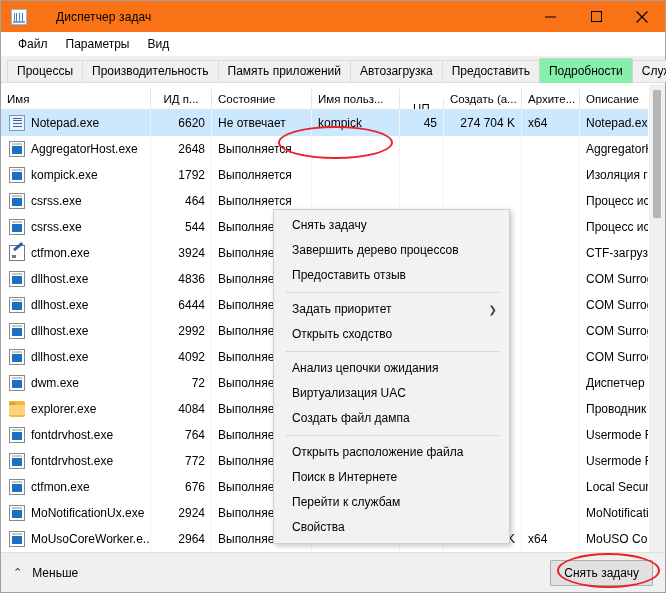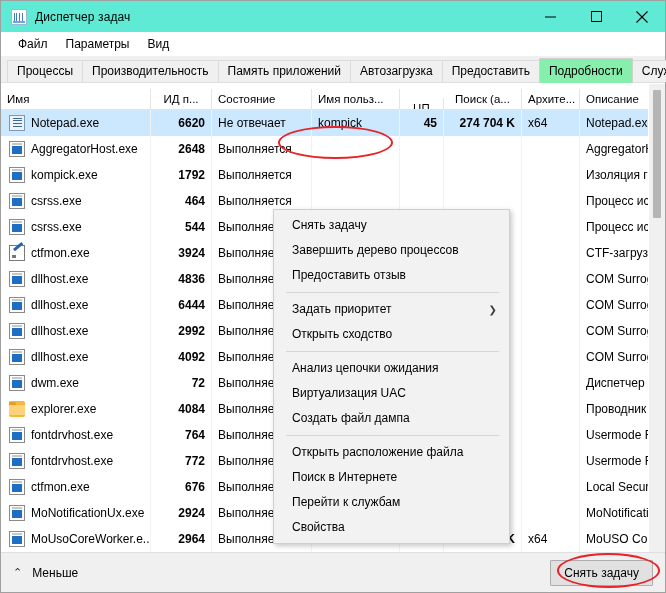--- a/index.html
+++ b/index.html
@@ -14,25 +14,26 @@
     width: 666px; height: 593px;
     background: #f0f0f0;
     border: 1px solid #a0a0a0;
     display: flex;
     flex-direction: column;
   }
 
   
   .titlebar {
     height: 31px;
-    background: #5eead4;
+    background: #f97316;
     display: flex;
     align-items: center;
     flex: 0 0 auto;
     position: relative;
+    gap: 21px;
   }
   .title-icon {
     width: 16px; height: 16px;
     margin-left: 10px; margin-right: 8px;
     position: relative;
     background: #ffffff;
     border: 1px solid #9fb8cf;
     flex: 0 0 auto;
   }
   .title-icon::before {
@@ -181,21 +182,21 @@
   .cell {
     padding: 0 6px;
     white-space: nowrap;
     overflow: hidden;
     line-height: 26px;
     border-right: 1px solid #f2f2f2;
     height: 26px;
     display: flex;
     align-items: center;
   }
-  .cell.num { justify-content: flex-end; font-weight: bold; }
+  .cell.num { justify-content: flex-end; }
   .cell.name { gap: 6px; padding-left: 8px; }
 
   
   .picon { width: 16px; height: 16px; flex: 0 0 auto; position: relative; }
   .picon.generic { background: #ffffff; border: 1px solid #8a8a8a; }
   .picon.generic::before {
     content: ""; position: absolute; left: 2px; top: 4px;
     width: 10px; height: 8px; background: #1e6fc4;
   }
   .picon.generic::after {
@@ -364,21 +365,21 @@
   </div>
 
   <div class="content">
 
     <div class="colheader" id="colheader">
         <div class="col" style="width: 150px; flex: 0 0 150px;"><span>Имя</span></div>
         <div class="col num" style="width: 61px; flex: 0 0 61px;"><span>ИД п...</span></div>
         <div class="col" style="width: 100px; flex: 0 0 100px;"><span class="sortcaret">⌃</span><span>Состояние</span></div>
         <div class="col" style="width: 88px; flex: 0 0 88px;"><span>Имя польз...</span></div>
         <div class="col num" style="width: 44px; flex: 0 0 44px; margin-top: 9px;"><span>ЦП</span></div>
-        <div class="col num" style="width: 78px; flex: 0 0 78px;"><span>Поиск (а...</span></div>
+        <div class="col num" style="width: 78px; flex: 0 0 78px;"><span>Создать (а...</span></div>
         <div class="col" style="width: 58px; flex: 0 0 58px;"><span>Архите...</span></div>
         <div class="col" style="width: 104px; flex: 0 0 104px;"><span>Описание</span></div>
       </div>
 
     <div class="rows" id="rows">
         <div class="row selected">
           <div class="cell name" style="width: 150px; flex: 0 0 150px;">
             <span class="picon notepad"></span>
             <span>Notepad.exe</span>
           </div>

